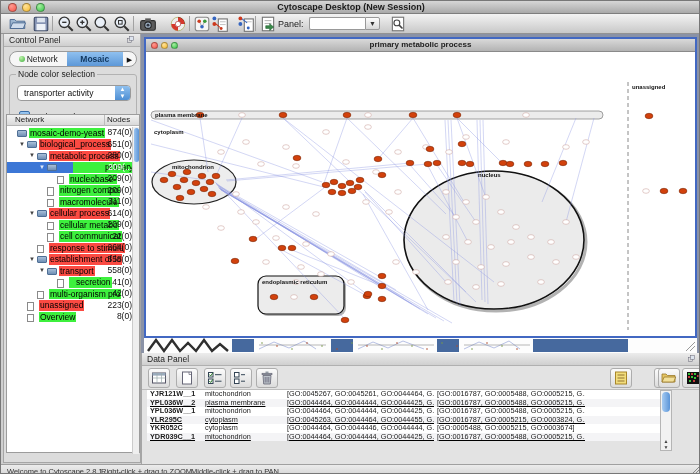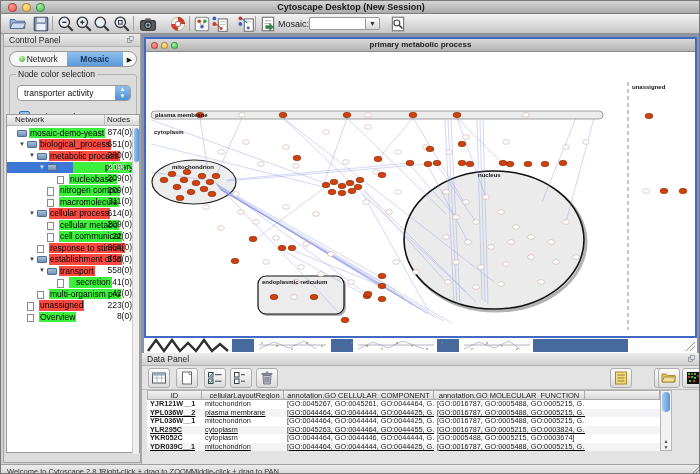--- a/index.html
+++ b/index.html
@@ -198,21 +198,21 @@
             <rect x="3" y="2" width="10" height="12" fill="#fff" stroke="#777"></rect>
             <line x1="5" y1="5" x2="11" y2="5" stroke="#aaa" stroke-width="0.8"></line>
             <line x1="5" y1="7.5" x2="11" y2="7.5" stroke="#aaa" stroke-width="0.8"></line>
             <path d="M6 9.5 l3.5 0 0 -1.8 3.5 3 -3.5 3 0 -1.8 -3.5 0z" fill="#3a8a4a" stroke="#1c5c2c" stroke-width="0.5"></path>
           </svg></div>
         <div class="tbsep" style="left: 51px;"></div>
         <div class="tbsep" style="left: 132px;"></div>
         <div class="tbsep" style="left: 188px;"></div>
         <div class="tbsep" style="left: 254px;"></div>
       </div>
-    <span class="search-label">Mosaic:</span>
+    <span class="search-label">Panel:</span>
     <input class="search-input" value="" style="">
     <div class="search-drop">▼</div>
     <div class="tbi" style="left:388px" id="search-opt-ico"><svg viewBox="0 0 16 16" width="16" height="16">
           <rect x="3" y="2" width="10" height="12" fill="#fff" stroke="#777"></rect>
           <circle cx="7" cy="7" r="2.6" fill="none" stroke="#444" stroke-width="1"></circle>
           <line x1="9" y1="9" x2="12" y2="12" stroke="#444" stroke-width="1.4"></line>
         </svg></div>
   </div>
 
   <div class="cpanel">
@@ -630,27 +630,20 @@
             <rect x="9" y="3" width="2" height="2" fill="#3ac23a"></rect>
             <rect x="3" y="6" width="2" height="2" fill="#c23a3a"></rect>
             <rect x="6" y="6" width="2" height="2" fill="#3ac23a"></rect>
             <rect x="9" y="7" width="2" height="2" fill="#3ac23a"></rect>
             <rect x="12" y="5" width="1.5" height="2" fill="#c23a3a"></rect>
             <rect x="4" y="10" width="2" height="2" fill="#3ac23a"></rect>
             <rect x="8" y="10" width="2" height="2" fill="#c23a3a"></rect>
           </svg></div>
       </div>
     <div class="dp-table" id="dp-table">
-        <div class="dth">
-          <div style="width: 55px;">ID</div>
-          <div style="width: 82px;">_cellularLayoutRegion</div>
-          <div style="width: 150px;">annotation.GO CELLULAR_COMPONENT</div>
-          <div style="width: 151px;">annotation.GO MOLECULAR_FUNCTION</div>
-          <div style="width: 75px;"></div>
-        </div>
         <div class="drow">
           <div class="id" style="width: 55px;">YJR121W__1</div>
           <div style="width: 82px;">mitochondrion</div>
           <div style="width: 150px;">[GO:0045267, GO:0045261, GO:0044464, G...</div>
           <div style="width: 151px;">[GO:0016787, GO:0005488, GO:0005215, G...</div>
           <div style="width: 75px;"></div>
         </div>
         <div class="drow alt">
           <div class="id" style="width: 55px;">YPL036W__2</div>
           <div style="width: 82px;">plasma membrane</div>

